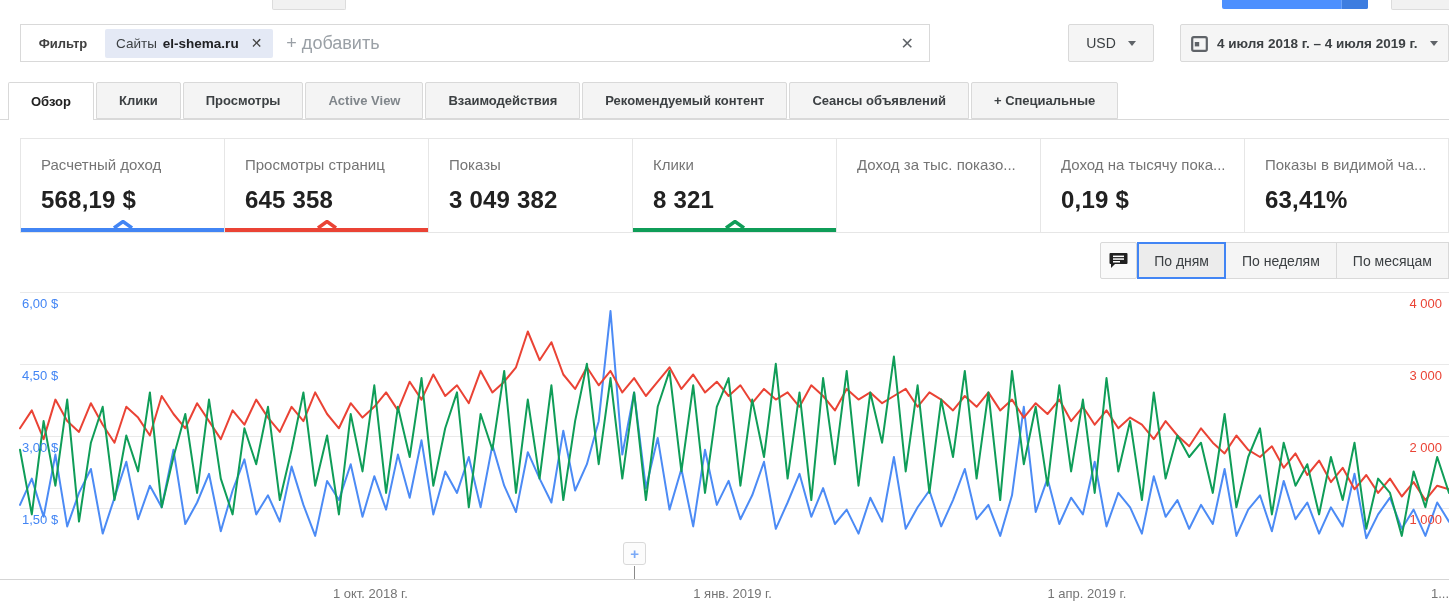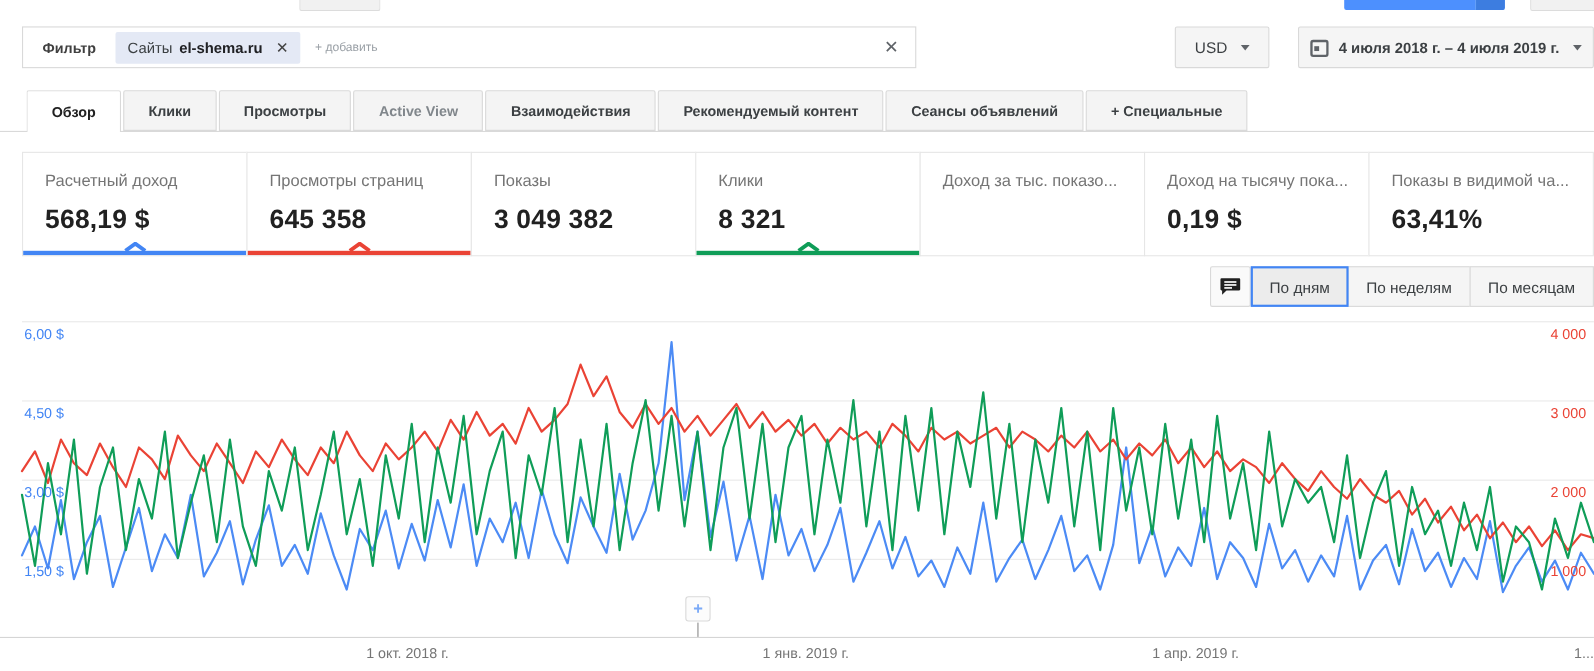--- a/index.html
+++ b/index.html
@@ -6,36 +6,36 @@
   body{width:1449px;height:610px;position:relative;overflow:hidden;
        font-family:"Liberation Sans","DejaVu Sans",sans-serif;color:#212121;}
 
   
   .cut-btn{position:absolute;top:0;border-radius:0 0 2px 2px;}
   .cut-gray{background:#f1f1f1;border:1px solid #dcdcdc;border-top:none;}
   .cut-blue{background:#4d90fe;}
   .cut-blue .split{position:absolute;right:0;top:0;bottom:0;width:26px;background:#3d7de0;border-left:1px solid #6ca4fb;border-radius:0 0 2px 0;}
 
   
-  .filter-bar{position:absolute;left:20px;top:24px;width:813px;height:38px;border:1px solid #d9d9d9;background:#fff;display:flex;align-items:center;box-sizing:border-box;}
+  .filter-bar{position:absolute;left:20px;top:24px;width:910px;height:38px;border:1px solid #d9d9d9;background:#fff;display:flex;align-items:center;box-sizing:border-box;}
   .filter-label{width:84px;text-align:center;font-size:13px;font-weight:bold;color:#404040;}
   .chip{height:29px;background:#e4e9f5;border-radius:2px;display:flex;align-items:center;padding:0 11px;font-size:13.5px;color:#3c4043;gap:6px;}
   .chip .site{font-weight:bold;color:#202124;}
   .chip-x{font-size:14px;color:#444;margin-left:6px;cursor:pointer;}
-  .add-ph{flex:1;margin-left:13px;font-size:11px;color:#9aa0a6;}
+  .add-ph{flex:1;margin-left:13px;font-size:18px;color:#9aa0a6;}
   .clear-x{margin-right:15px;font-size:16px;color:#5f6368;cursor:pointer;}
 
   
   .btnish{position:absolute;top:24px;height:38px;background:#f5f5f5;border:1px solid #d9d9d9;border-radius:2px;box-sizing:border-box;display:flex;align-items:center;font-size:14px;color:#3c4043;}
   .currency{left:1068px;width:86px;justify-content:center;gap:12px;}
   .datebtn{left:1180px;width:269px;padding:0 10px;gap:9px;font-weight:bold;font-size:13.5px;}
   .caret-down{width:0;height:0;border-left:4px solid transparent;border-right:4px solid transparent;border-top:5px solid #5f6368;display:inline-block;}
 
   
-  .tabs{position:absolute;left:24px;top:82px;display:flex;gap:2px;z-index:2;border-radius:11px;}
+  .tabs{position:absolute;left:8px;top:82px;display:flex;gap:2px;z-index:2;border-radius:11px;}
   .tab{height:37px;box-sizing:border-box;display:flex;align-items:center;padding:0 22px;background:#f4f4f4;border:1px solid #d9d9d9;border-radius:2px 2px 0 0;font-size:13px;font-weight:bold;color:#3c4043;cursor:pointer;}
   .tab.active{background:#fff;height:38px;border-bottom:none;color:#212121;}
   .tab.muted{font-weight:bold;color:#80868b;}
   .tabs-line{position:absolute;left:0;top:119px;width:1449px;height:1px;background:#d9d9d9;z-index:1;}
 
   
   .cards{position:absolute;left:20px;top:138px;width:1429px;height:95px;display:flex;}
   .card{flex:1;position:relative;border:1px solid #e6e6e6;margin-left:-1px;box-sizing:border-box;padding:17px 8px 0 20px;background:#fff;overflow:hidden;cursor:pointer;}
   .card:first-child{margin-left:0;}
   .card .lbl{font-size:15px;color:#757575;white-space:nowrap;}

